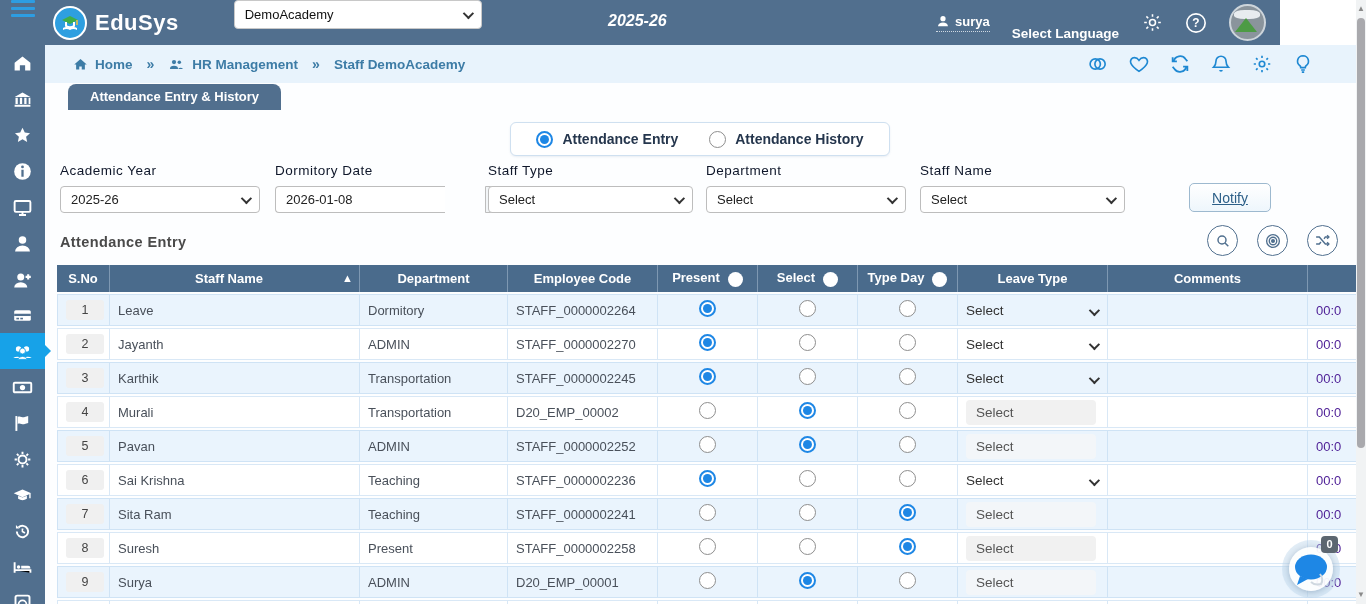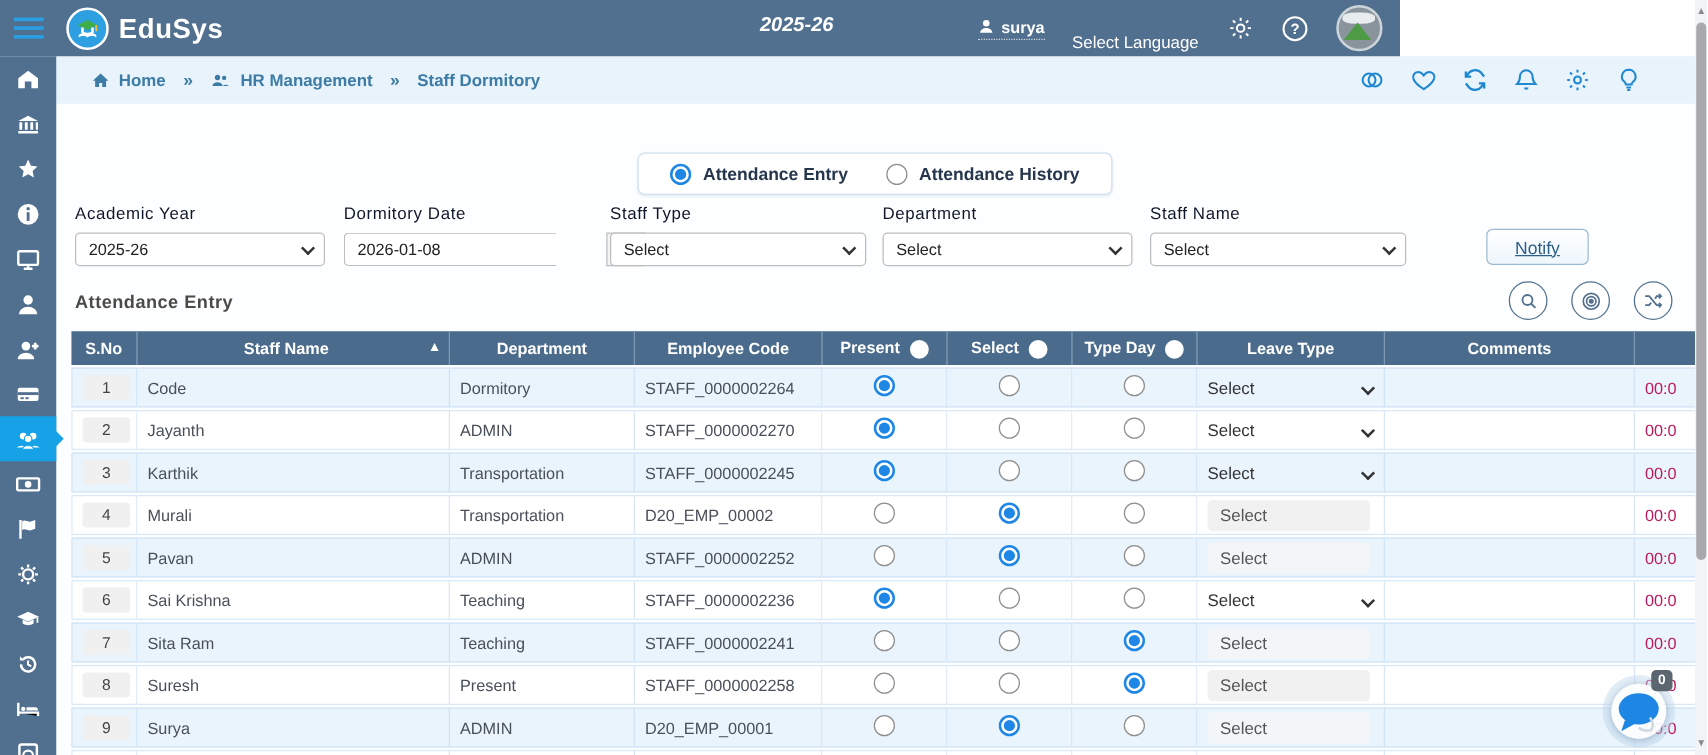--- a/index.html
+++ b/index.html
@@ -1,31 +1,31 @@
 <!DOCTYPE html>
 <html><head>
 <meta charset="utf-8">
 <style>
   * { margin:0; padding:0; box-sizing:border-box; }
   html,body { width:1366px; height:604px; overflow:hidden; }
   body { font-family:"Liberation Sans", sans-serif; background:#fff; position:relative; }
 
   
-  .topbar { position:absolute; left:0; top:0; width:1120px; height:45px; background:#516f8e; display:flex; align-items:center; z-index:30; }
+  .topbar { position:absolute; left:0; top:0; width:1280px; height:45px; background:#516f8e; display:flex; z-index:30; }
   .hamburger { width:45px; display:flex; flex-direction:column; gap:4px; align-items:center; cursor:pointer; }
   .hamburger span { width:24px; height:3px; background:#2d9de2; border-radius:1px; }
   .logo-wrap { display:flex; align-items:center; gap:8px; margin-left:8px; }
   .logo-circle { width:34px; height:34px; border-radius:50%; background:#2e9fe0; border:2px solid #fff; display:flex; align-items:center; justify-content:center; overflow:hidden; }
   .brand { color:#fff; font-size:22px; font-weight:bold; letter-spacing:.5px; }
   .academy-select { margin-left:55px; width:248px; height:29px; background:#fff; border-radius:4px; border:1px solid #c8c8c8; font-size:13px; color:#111; display:flex; align-items:center; padding:0 10px; position:relative; cursor:pointer; }
   .academy-select .chev { position:absolute; right:10px; }
   .year-badge { position:absolute; left:608px; top:12px; color:#fff; font-weight:bold; font-style:italic; font-size:16px; }
   .topbar-right { position:absolute; right:14px; top:0; height:45px; display:flex; align-items:center; gap:22px; }
   .user-chip { display:flex; align-items:center; gap:5px; color:#fff; font-weight:bold; font-size:13px; border-bottom:1px dotted #cfd8e2; padding-bottom:2px; cursor:pointer; }
-  .lang-label { color:#fff; font-weight:normal; font-size:13.5px; cursor:pointer;margin-top:21px; }
+  .lang-label { color:#fff; font-weight:bold; font-size:13.5px; cursor:pointer;margin-top:21px; }
   .top-icon { width:22px; height:22px; cursor:pointer; display:flex; align-items:center; justify-content:center; }
   .avatar { width:37px; height:37px; border-radius:50%; background:#8a949c; border:2px solid #cdd5db; overflow:hidden; position:relative; cursor:pointer; }
   .avatar .mountain { position:absolute; left:4px; top:12px; width:0; height:0; border-left:11px solid transparent; border-right:11px solid transparent; border-bottom:14px solid #4d9b45; }
   .avatar .sky { position:absolute; left:3px; top:4px; width:26px; height:9px; background:#e8ecef; border-radius:40%; }
 
   
   .sidebar { position:absolute; left:0; top:45px; width:45px; height:559px; background:#516f8e; z-index:25; }
   .side-item { width:45px; height:36px; display:flex; align-items:center; justify-content:center; cursor:pointer; position:relative; }
   .side-item.active { background:#17a2e8; }
   .side-item.active::after { content:""; position:absolute; right:-6px; top:50%; margin-top:-7px; border-top:7px solid transparent; border-bottom:7px solid transparent; border-left:7px solid #17a2e8; }
@@ -70,21 +70,21 @@
   th .sort { float:right; font-size:11px; margin-top:1px; }
   td { height:32px; font-size:13px; color:#49505a; border:1px solid #d9e8f6; border-left:none; padding:0 8px; background:#fff; overflow:hidden; white-space:nowrap; }
   td:first-child { border-left:1px solid #d9e8f6; text-align:center; }
   tr.alt td { background:#eaf4fd; border-color:#cfe3f5; }
   .sno-box { display:inline-block; min-width:38px; padding:3px 0; background:#f0f0f0; border-radius:3px; color:#444; text-align:center; font-size:12.5px; }
   td.radio-cell { text-align:center; }
   .leave-sel { position:relative; padding-right:20px; font-size:13.5px; color:#333; cursor:pointer; }
   .leave-sel .chev { position:absolute; right:2px; top:5px; }
   .leave-dis { background:#f1f1f1; border-radius:4px; padding:5px 10px; color:#555; font-size:13.5px; display:inline-block; min-width:130px; }
   tr.alt .leave-dis { background:#f3f6f9; }
-  .time-txt { color:#be185d; }
+  .time-txt { color:#4c1d95; }
 
   
   .scrollbar { position:absolute; right:0; top:0; width:10px; height:604px; background:#f1f3f4; z-index:40; }
   .sb-thumb { position:absolute; left:1px; top:18px; width:8px; height:430px; background:#a9a9ad; border-radius:4px; cursor:pointer; }
   .sb-arrow { position:absolute; left:0; width:10px; height:14px; color:#8a8a8a; font-size:8px; text-align:center; line-height:14px; cursor:pointer; }
 
   
   .chat { position:absolute; left:1280px; top:538px; width:64px; height:64px; z-index:50; cursor:pointer; }
   .chat .halo { position:absolute; left:2px; top:2px; width:58px; height:58px; border-radius:50%; background:rgba(190,215,235,.45); }
   .chat .halo2 { position:absolute; left:9px; top:9px; width:44px; height:44px; border-radius:50%; background:rgba(255,255,255,.9); box-shadow:0 1px 6px rgba(90,120,150,.45); }
@@ -103,20 +103,24 @@
   <div class="logo-wrap">
     <div class="logo-circle">
       <svg width="24" height="24" viewBox="0 0 24 24">
           <path d="M4 9 L12 5 L20 9 L12 13 Z" fill="#3fae49"></path>
           <path d="M8 11v4c2.5 1.6 5.5 1.6 8 0v-4" fill="none" stroke="#fff" stroke-width="2"></path>
           <path d="M19 9v5" stroke="#f3c13a" stroke-width="1.5"></path>
           <path d="M5 17c2-1.5 5-1.5 7 0 2-1.5 5-1.5 7 0v2c-2-1.5-5-1.5-7 0-2-1.5-5-1.5-7 0z" fill="#fff"></path>
         </svg>
     </div>
     <span class="brand">EduSys</span>
+  </div>
+  <div class="academy-select">
+    <span>DemoAcademy</span>
+    <span class="chev"></span>
   </div>
   <span class="year-badge">2025-26</span>
   <div class="topbar-right">
     <div class="user-chip">
       <svg width="14" height="14" viewBox="0 0 24 24">
           <circle cx="12" cy="8" r="4.5" fill="#fff"></circle>
           <path d="M3.5 21a8.5 6.5 0 0 1 17 0z" fill="#fff"></path>
         </svg>
       <span>surya</span>
     </div>
@@ -259,21 +263,21 @@
     <svg width="17" height="15" viewBox="0 0 24 24">
         <circle cx="8" cy="8" r="3.4" fill="#3d7ca6"></circle>
         <circle cx="16.5" cy="8.5" r="2.8" fill="#3d7ca6"></circle>
         <path d="M1.5 19a6.5 5 0 0 1 13 0z" fill="#3d7ca6"></path>
         <path d="M14.5 19a5.5 4.3 0 0 1 8 0z" fill="#3d7ca6"></path>
       </svg>
     <span>HR Management</span>
   </span>
   <span class="crumb-sep">»</span>
   <span class="crumb current">
-      <span>Staff Dormitory</span>
+      <span>Staff DemoAcademy</span>
     </span>
   <div class="crumb-icons">
       <div class="ci"><svg width="22" height="22" viewBox="0 0 24 24">
           <circle cx="9" cy="12" r="5.6" fill="none" stroke="#1e88d2" stroke-width="1.8"></circle>
           <circle cx="14.2" cy="12" r="5.6" fill="none" stroke="#1e88d2" stroke-width="1.8"></circle>
         </svg></div>
       <div class="ci"><svg width="22" height="22" viewBox="0 0 24 24">
           <path d="M12 20s-7.5-4.8-9-9c-1-3 1-6 4-6 2 0 3.8 1.2 5 3 1.2-1.8 3-3 5-3 3 0 5 3 4 6-1.5 4.2-9 9-9 9z" fill="none" stroke="#1e88d2" stroke-width="1.8"></path>
         </svg></div>
       <div class="ci"><svg width="22" height="22" viewBox="0 0 24 24">
@@ -289,20 +293,21 @@
           <path d="M12 3v2.4M12 18.6V21M3 12h2.4M18.6 12H21M5.5 5.5l1.7 1.7M16.8 16.8l1.7 1.7M18.5 5.5l-1.7 1.7M7.2 16.8l-1.7 1.7" stroke="#1e88d2" stroke-width="1.8"></path>
         </svg></div>
       <div class="ci"><svg width="22" height="22" viewBox="0 0 24 24">
           <path d="M12 3a6 6 0 0 1 3.4 10.9c-.7.6-.9 1.3-.9 2.1h-5c0-.8-.2-1.5-.9-2.1A6 6 0 0 1 12 3z" fill="none" stroke="#1e88d2" stroke-width="1.8"></path>
           <path d="M10 18.5h4M10.7 20.8h2.6" stroke="#1e88d2" stroke-width="1.8"></path>
         </svg></div>
     </div>
 </div>
 
 <div class="content">
+  <div class="module-tab">Attendance Entry &amp; History</div>
 
   <div class="mode-box">
     <span class="mode-opt">
       <span class="radio sel"></span>
       <span class="lbl">Attendance Entry</span>
     </span>
     <span class="mode-opt">
       <span class="radio"></span>
       <span class="lbl">Attendance History</span>
     </span>
@@ -393,21 +398,21 @@
           <th><span>Select</span><span class="hdr-radio"></span></th>
           <th><span>Type Day</span><span class="hdr-radio"></span></th>
           <th>Leave Type</th>
           <th>Comments</th>
           <th></th>
         </tr>
       </thead>
       <tbody>
           <tr class="alt">
             <td><span class="sno-box">1</span></td>
-            <td>Code</td>
+            <td>Leave</td>
             <td>Dormitory</td>
             <td>STAFF_0000002264</td>
             <td class="radio-cell"><span class="radio sel"></span></td>
             <td class="radio-cell"><span class="radio"></span></td>
             <td class="radio-cell"><span class="radio"></span></td>
             <td>
               <div class="leave-sel"><span>Select</span><span class="chev"></span></div>
             </td>
             <td></td>
             <td><span class="time-txt">00:0</span></td>

